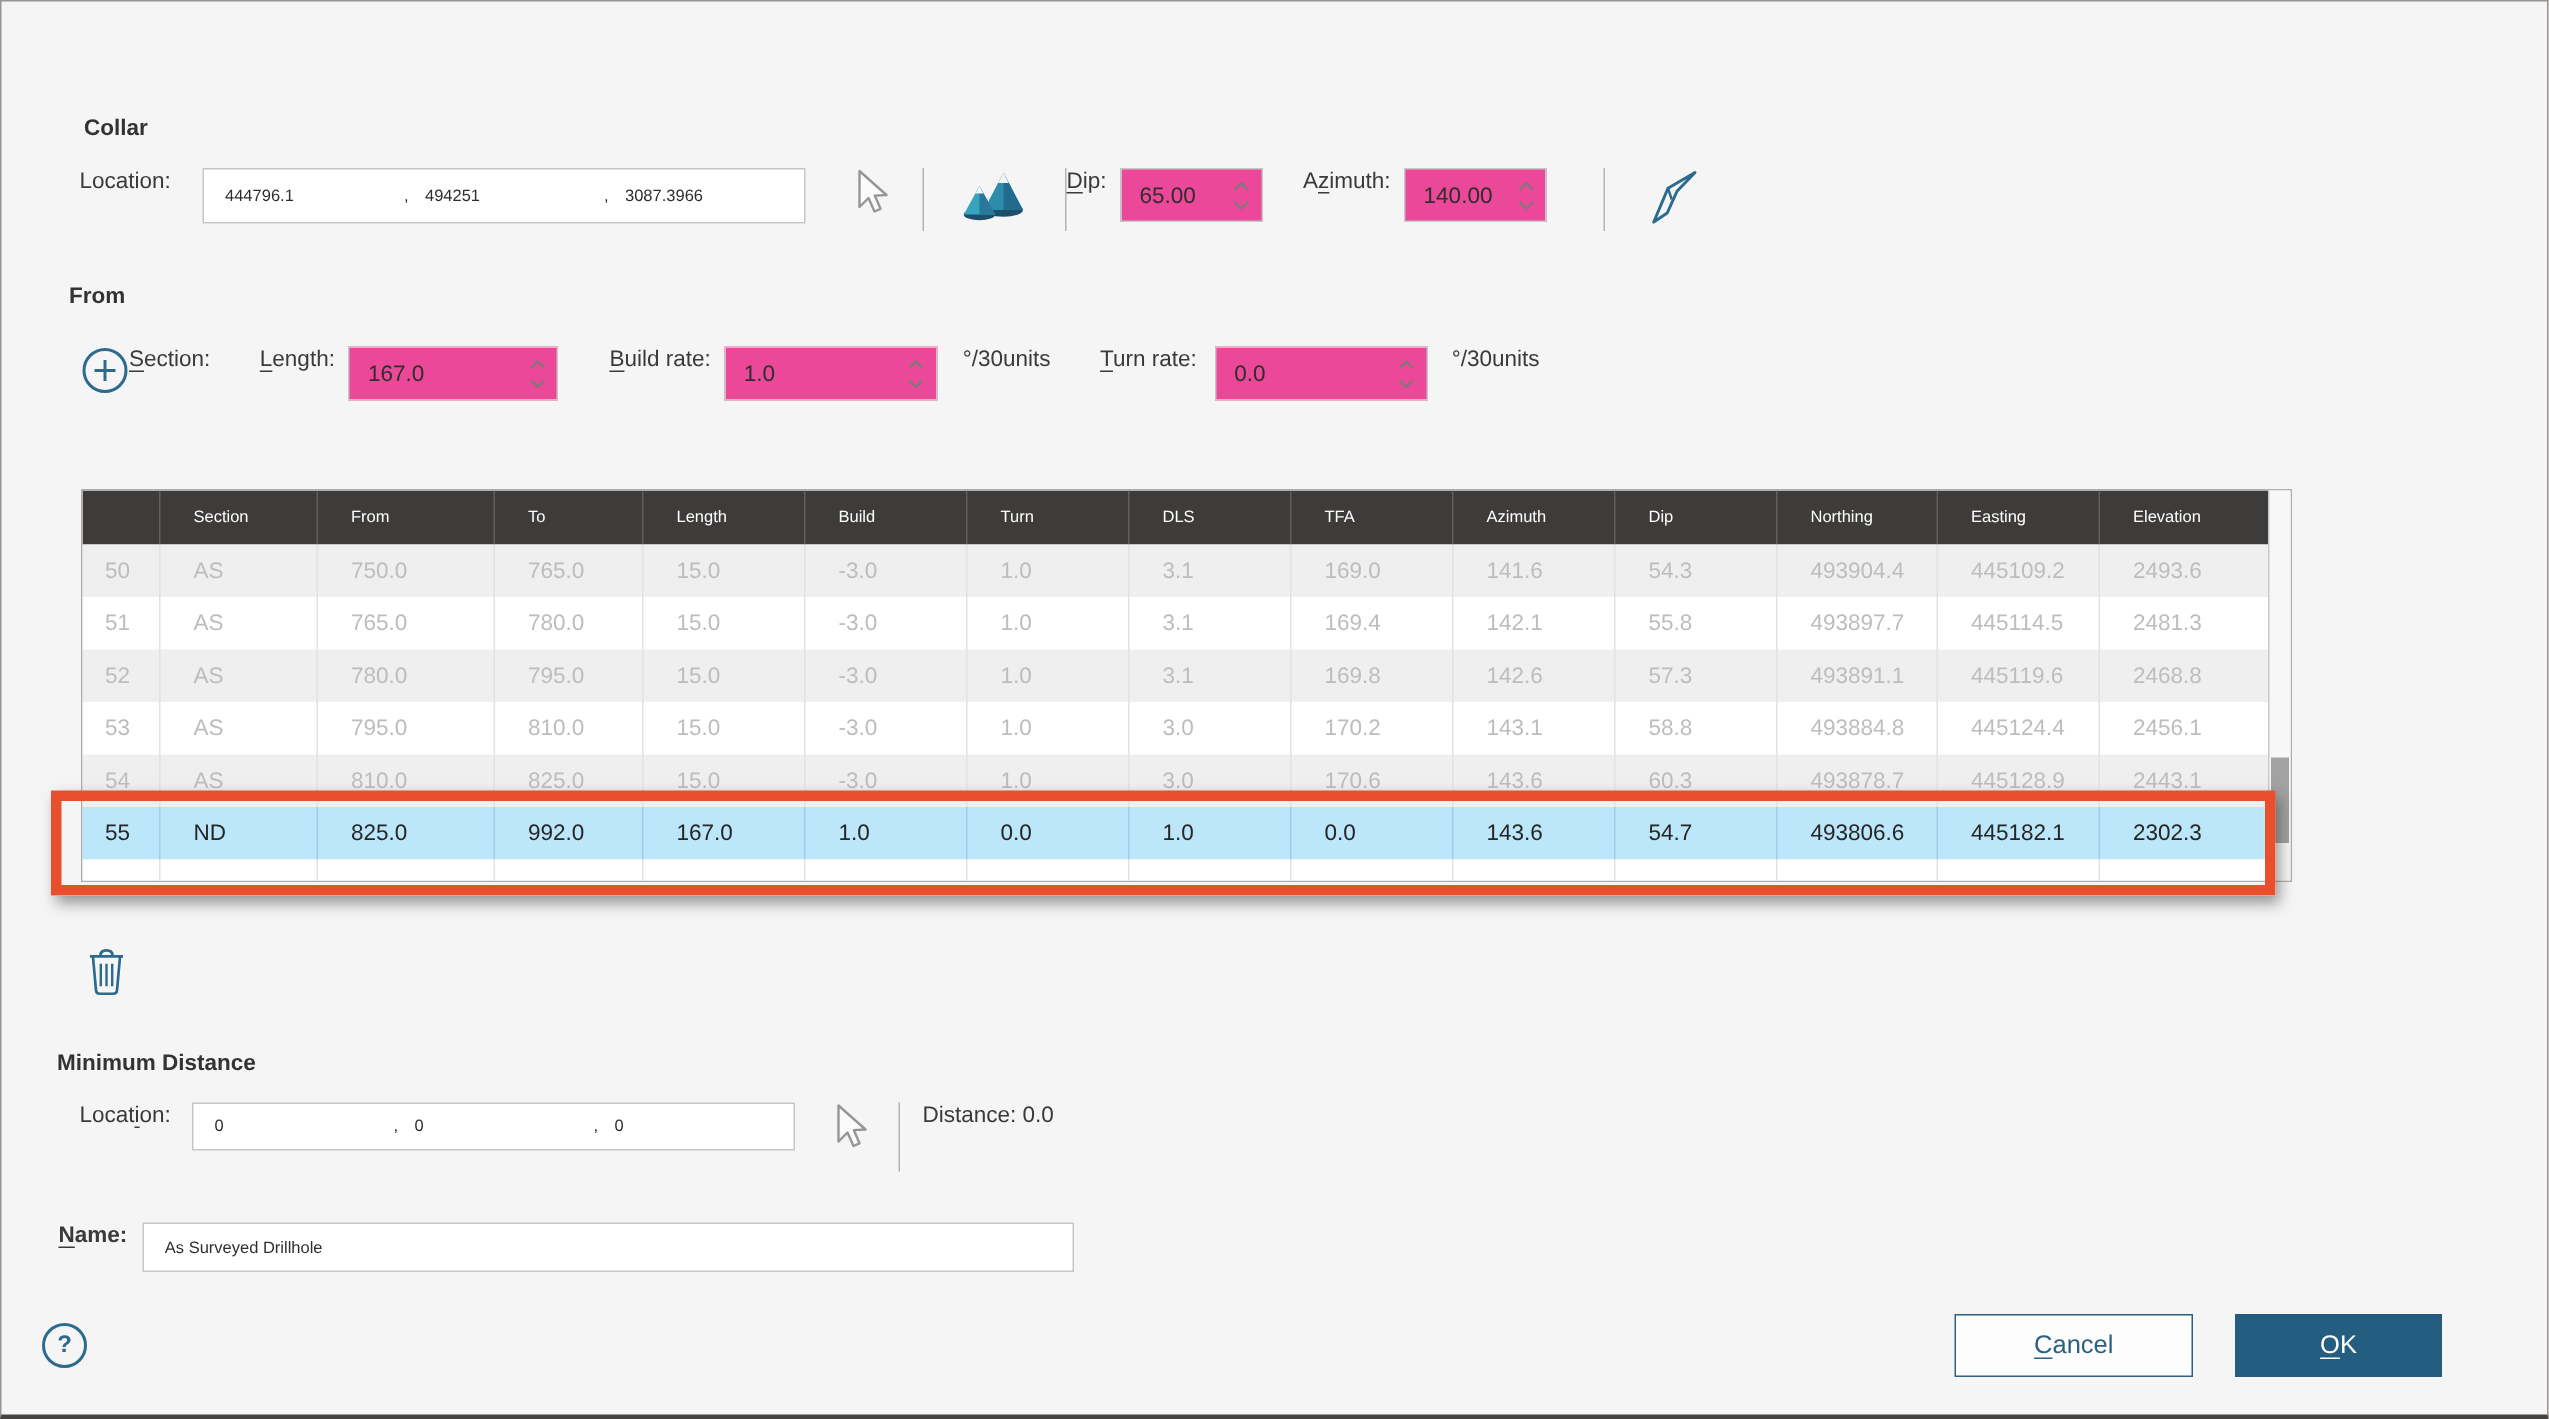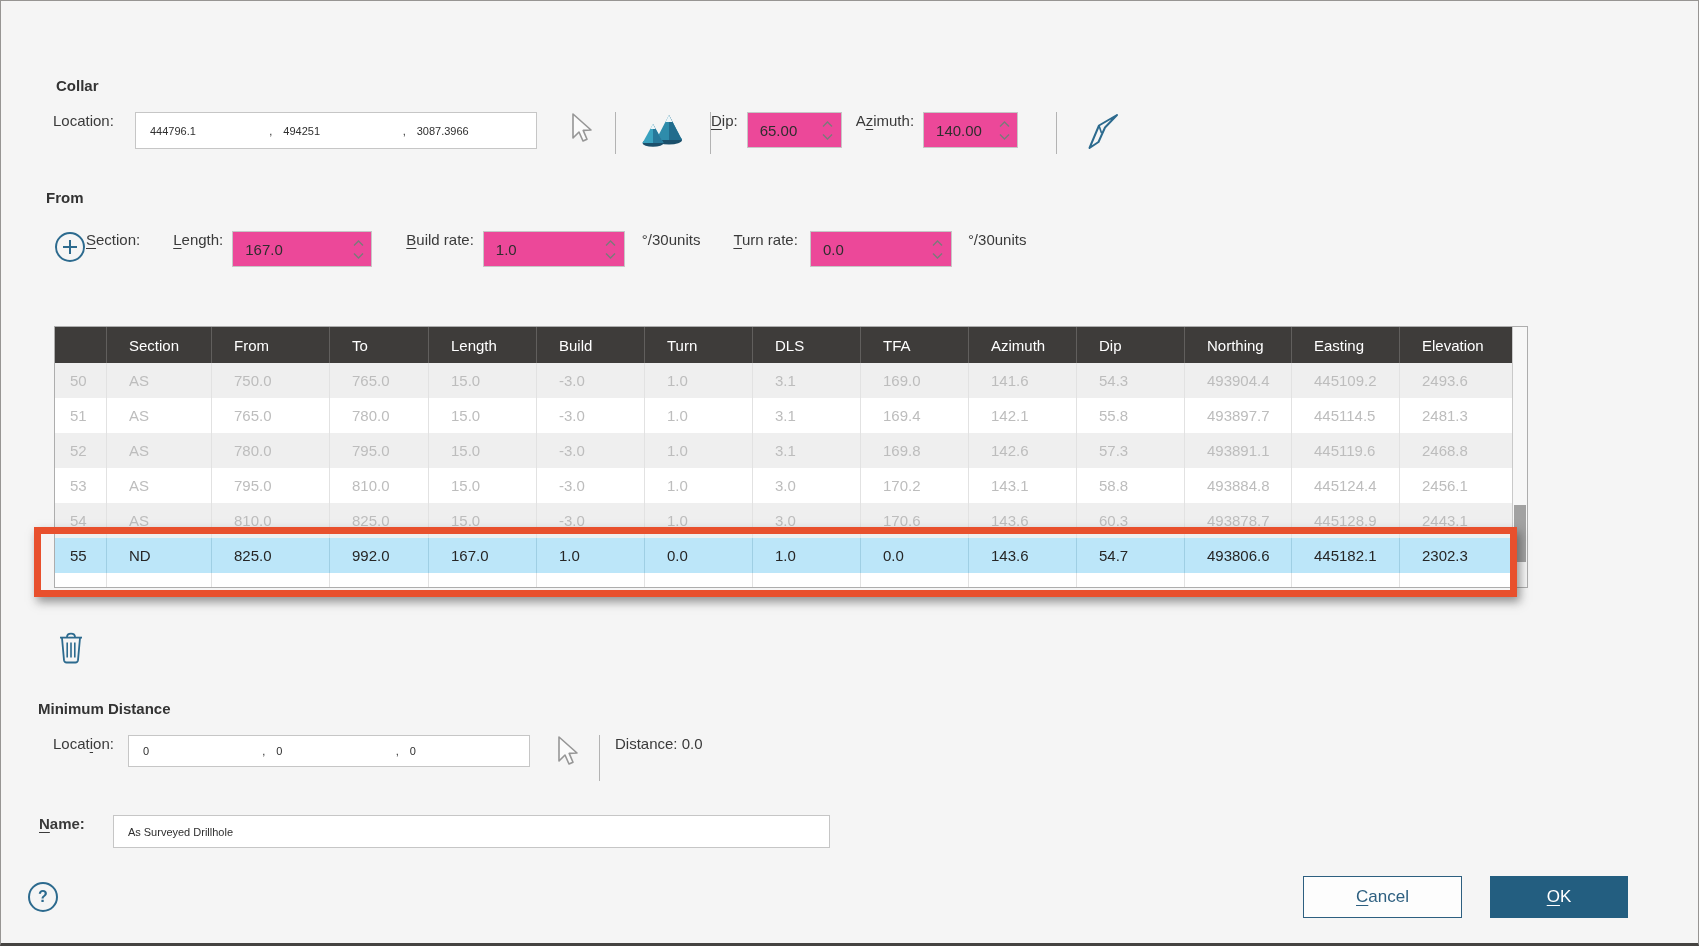--- a/index.html
+++ b/index.html
@@ -38,21 +38,21 @@
 
   .vdiv{width:1px;height:42px;background:#b3b3b3}
 
   .dropdown{background:#fff;border:1px solid #c6c6c6;height:34px;display:flex;align-items:center;font-size:15px;color:#2e2e2e;padding:0 12px 0 14px}
   .dropdown span{flex:1}
 
   
   .dtable{position:absolute;left:53px;top:325px;width:1474px;height:262px;background:#fff;border:1px solid #adadad}
   .tinner{position:absolute;left:0;top:0;right:15px;bottom:0;overflow:hidden}
   .thead{display:flex;height:36px;background:var(--header-bg)}
-  .thead .cell{color:#fff;font-size:15px;display:flex;align-items:center;padding-left:22px;border-right:1px solid #615f5d}
+  .thead .cell{color:#fff;font-size:11px;display:flex;align-items:center;padding-left:22px;border-right:1px solid #615f5d}
   .thead .cell.c0{padding-left:15px}
   .trow{display:flex;height:35px;background:#fff}
   .trow.alt{background:#efefef}
   .trow .cell{font-size:15px;color:var(--muted-text);display:flex;align-items:center;padding-left:22px;border-right:1px solid #e2e2e2;overflow:hidden;white-space:nowrap}
   .trow .cell.c0{padding-left:15px}
   .trow.sel{background:var(--selected-row)}
   .trow.sel .cell{color:#262626;border-right:1px solid #9fcfe4}
   .trow.partial{height:15px;background:#fff}
   .c0{width:52px}.c1{width:105px}.c2{width:118px}.c3{width:99px}.c4{width:108px}
   .c5{width:108px}.c6{width:108px}.c7{width:108px}.c8{width:108px}.c9{width:108px}
@@ -116,21 +116,21 @@
       <span class="val">65.00</span>
       <span class="arrows">
         <svg class="chev" width="11" height="7" viewBox="0 0 11 7">
             <polyline points="1,5.5 5.5,1 10,5.5" fill="none" stroke="#7a7a7a" stroke-width="1.4"></polyline>
           </svg>
         <svg class="chev" width="11" height="7" viewBox="0 0 11 7">
             <polyline points="1,1.5 5.5,6 10,1.5" fill="none" stroke="#7a7a7a" stroke-width="1.4"></polyline>
           </svg>
       </span>
     </div>
-    <span class="lbl" style="margin-left:14px">A<span class="accel">z</span>imuth:</span>
+    <span class="lbl" style="margin-left:27px">A<span class="accel">z</span>imuth:</span>
     <div class="spin" style="width:95px;margin-left:9px">
       <span class="val">140.00</span>
       <span class="arrows">
         <svg class="chev" width="11" height="7" viewBox="0 0 11 7">
             <polyline points="1,5.5 5.5,1 10,5.5" fill="none" stroke="#7a7a7a" stroke-width="1.4"></polyline>
           </svg>
         <svg class="chev" width="11" height="7" viewBox="0 0 11 7">
             <polyline points="1,1.5 5.5,6 10,1.5" fill="none" stroke="#7a7a7a" stroke-width="1.4"></polyline>
           </svg>
       </span>
@@ -361,21 +361,21 @@
     </div>
     <div class="vdiv" style="margin-left:20px;height:46px"></div>
     <span class="distance-text" style="margin-left:15px">
       <span>Distance:</span>
       <span>0.0</span>
     </span>
   </div>
 
   <div class="row" style="left:38px;top:814px;height:34px">
     <span class="lbl" style="font-weight:bold"><span class="accel">N</span>ame:</span>
-    <div class="field" style="width:717px;height:33px;margin-left:28px;padding-left:14px">
+    <div class="field" style="width:621px;height:33px;margin-left:10px;padding-left:14px">
       <span>As Surveyed Drillhole</span>
     </div>
   </div>
 
   <div class="help-circle">
     <span>?</span>
   </div>
   <div class="btn cancel"><span class="accel">C</span>ancel</div>
   <div class="btn ok"><span class="accel">O</span>K</div>
 

